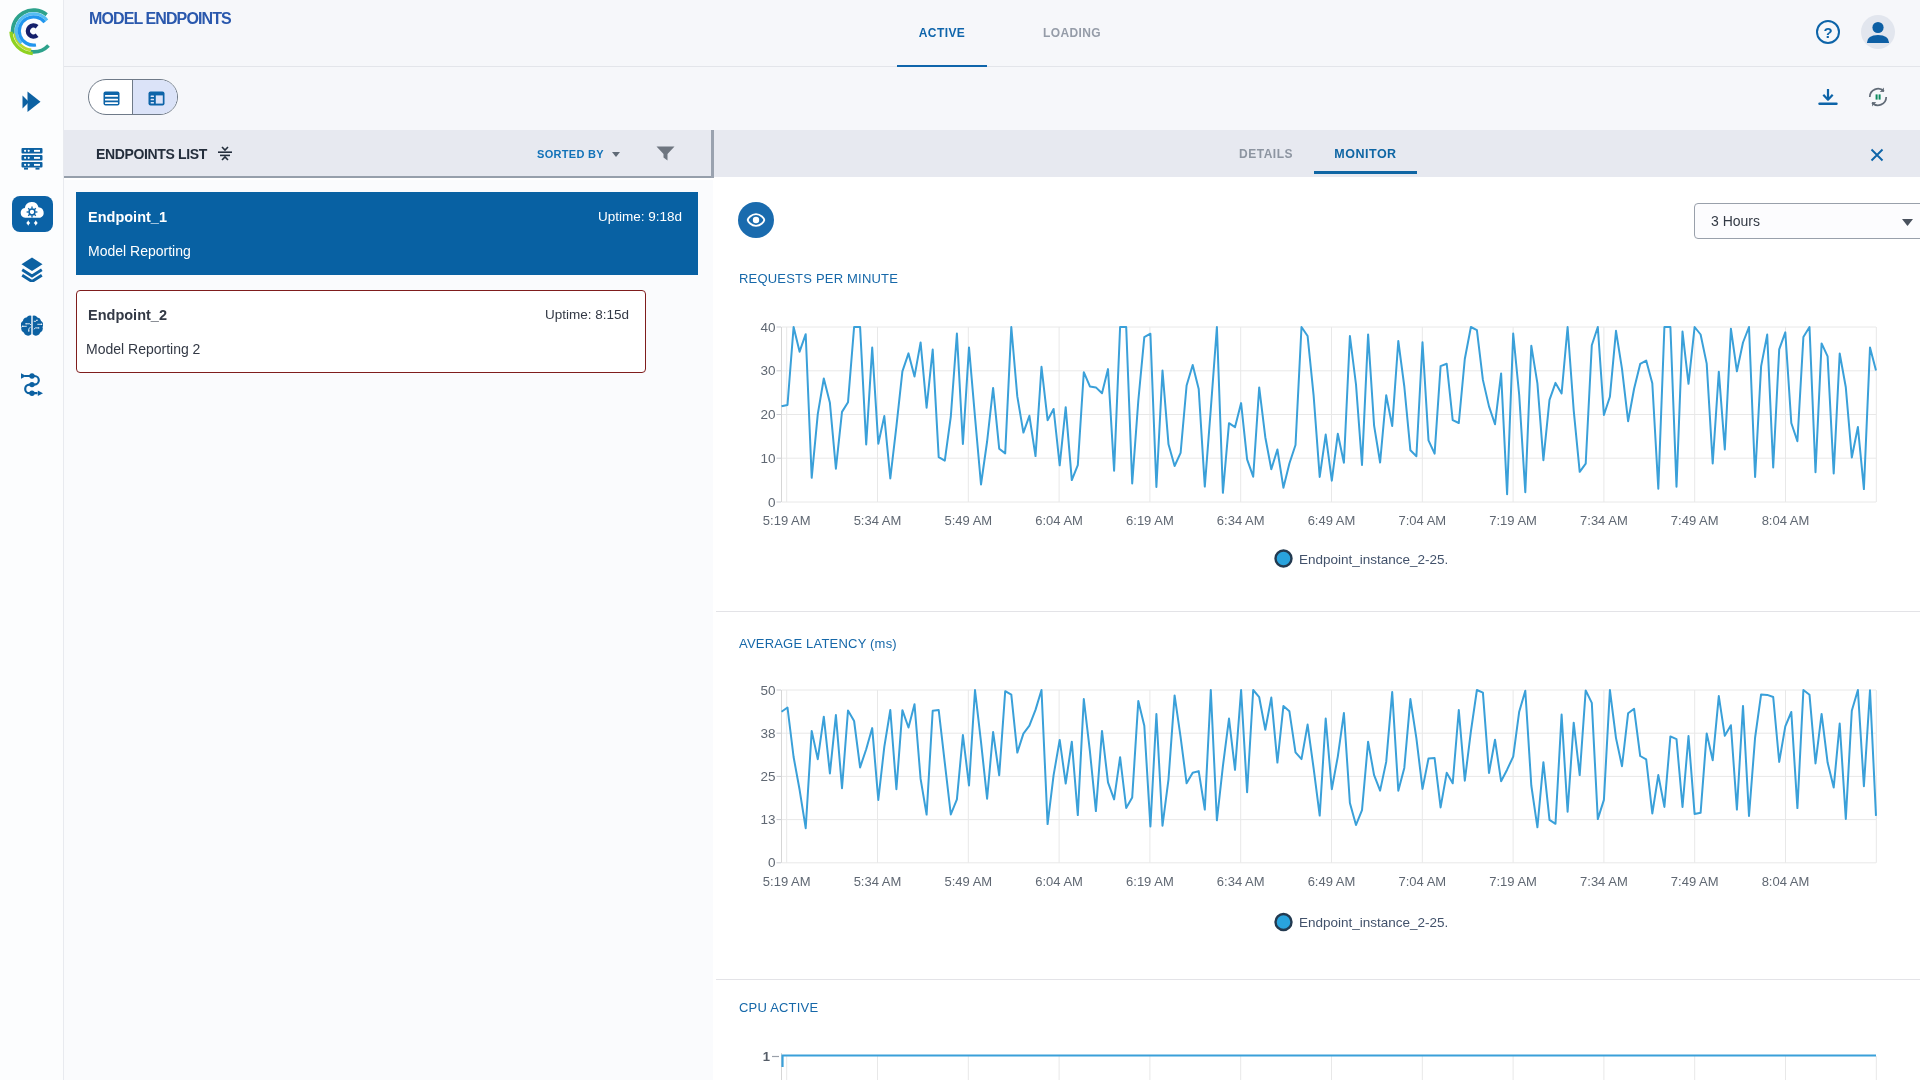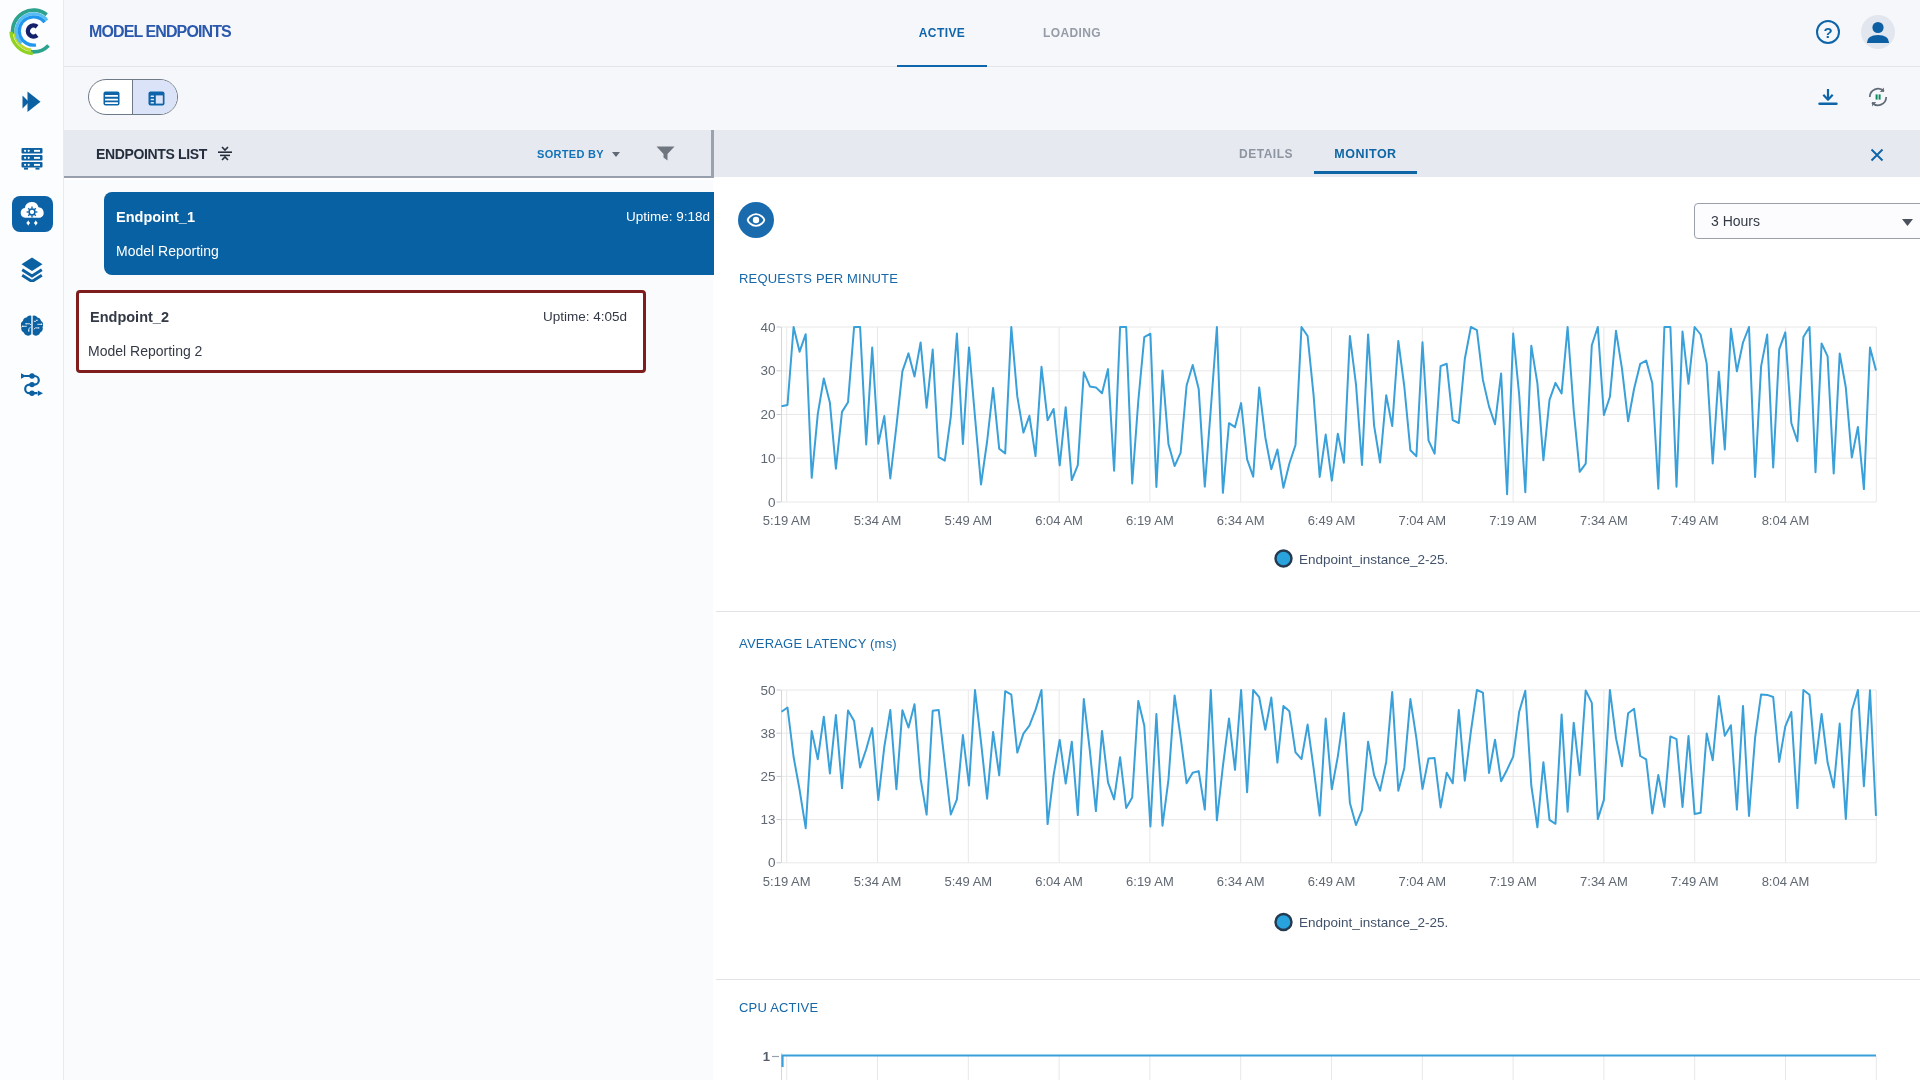--- a/index.html
+++ b/index.html
@@ -1,21 +1,21 @@
 <!DOCTYPE html>
 <html><head><meta charset="utf-8">
 <style>
 * { margin:0; padding:0; box-sizing:border-box; }
 body { width:1920px; height:1080px; font-family:"Liberation Sans", sans-serif; background:#fff; overflow:hidden; position:relative; }
 .abs { position:absolute; }
 </style></head>
 <body>
 
 <div class="abs" style="left:64px;top:0;width:1856px;height:67px;background:#f6f7fa;border-bottom:1px solid #e3e5ea;"></div>
-<div class="abs" style="left:89px;top:23px;font-size:16px;font-weight:bold;letter-spacing:-0.9px;color:#2a58ad;text-align:right;">MODEL ENDPOINTS</div>
+<div class="abs" style="left:89px;top:10px;font-size:16px;font-weight:bold;letter-spacing:-0.9px;color:#2a58ad;text-align:right;">MODEL ENDPOINTS</div>
 <div class="abs" style="left:897px;top:26px;width:90px;text-align:center;font-size:12px;font-weight:bold;letter-spacing:.4px;color:#0f65ab;">ACTIVE</div>
 <div class="abs" style="left:1027px;top:26px;width:90px;text-align:center;font-size:12px;font-weight:bold;letter-spacing:.4px;color:#959ca8;">LOADING</div>
 <div class="abs" style="left:897px;top:64.5px;width:90px;height:3px;background:#0f65ab;"></div>
 
 <svg class="abs" style="left:1815px;top:19px;" width="26" height="26" viewBox="0 0 26 26">
  <circle cx="13" cy="13" r="11" fill="none" stroke="#0d64a8" stroke-width="2"></circle>
  <text x="13" y="18.5" text-anchor="middle" font-size="15" font-weight="bold" fill="#0d64a8" font-family="Liberation Sans, sans-serif">?</text>
 </svg>
 
 <svg class="abs" style="left:1861px;top:15px;" width="34" height="34" viewBox="0 0 34 34">
@@ -80,29 +80,29 @@
 
 <div class="abs" style="left:1221px;top:147px;width:90px;text-align:center;font-size:12px;font-weight:bold;letter-spacing:.5px;color:#8d95a1;">DETAILS</div>
 <div class="abs" style="left:1314px;top:147px;width:103px;text-align:center;font-size:12.5px;font-weight:bold;letter-spacing:.5px;color:#0f66a4;">MONITOR</div>
 <div class="abs" style="left:1314px;top:171px;width:103px;height:3px;background:#0f66a4;"></div>
 <svg class="abs" style="left:1869px;top:147px;" width="16" height="16" viewBox="0 0 16 16">
  <path d="M2.5 2.5 L13.5 13.5 M13.5 2.5 L2.5 13.5" stroke="#0d64a8" stroke-width="1.9"></path>
 </svg>
 
 <div class="abs" style="left:64px;top:180px;width:649px;height:900px;background:#fafbfd;"></div>
 
-<div class="abs" style="left:76px;top:192px;width:622px;height:83px;background:#0861a3;border-radius:8px;color:#fff;margin-left:28px;">
+<div class="abs" style="left:76px;top:192px;width:622px;height:83px;background:#0861a3;border-radius:0;color:#fff;">
   <div style="position:absolute;left:12px;top:17px;font-size:14.5px;font-weight:bold;">Endpoint_1</div>
   <div style="position:absolute;right:16px;top:17px;font-size:13.5px;">Uptime: 9:18d</div>
   <div style="position:absolute;left:12px;top:51px;font-size:14px;">Model Reporting</div>
 </div>
 
-<div class="abs" style="left:76px;top:289.5px;width:570px;height:83px;background:#fff;border:3px solid #7f1d1d;border-radius:4px;color:#333945;">
+<div class="abs" style="left:76px;top:289.5px;width:570px;height:83px;background:#fff;border:1px solid #7f1d1d;border-radius:4px;color:#333945;">
   <div style="position:absolute;left:11px;top:16px;font-size:14.5px;font-weight:bold;">Endpoint_2</div>
-  <div style="position:absolute;right:16px;top:16px;font-size:13.5px;">Uptime: 4:05d</div>
+  <div style="position:absolute;right:16px;top:16px;font-size:13.5px;">Uptime: 8:15d</div>
   <div style="position:absolute;left:9px;top:50px;font-size:14px;">Model Reporting 2</div>
 </div>
 
 <div class="abs" style="left:713.5px;top:177px;width:1206.5px;height:903px;background:#fff;"></div>
 
 <svg class="abs" style="left:737px;top:201px;" width="38" height="38" viewBox="0 0 38 38">
  <circle cx="19" cy="19" r="18" fill="#1a6bae"></circle>
  <path d="M19 13.2 c5 0 8 4.3 8.3 5.8 c-0.3 1.5 -3.3 5.8 -8.3 5.8 c-5 0 -8 -4.3 -8.3 -5.8 c0.3 -1.5 3.3 -5.8 8.3 -5.8 z" fill="none" stroke="#fff" stroke-width="1.8"></path>
  <circle cx="19" cy="19" r="3.2" fill="#fff"></circle>
 </svg>

